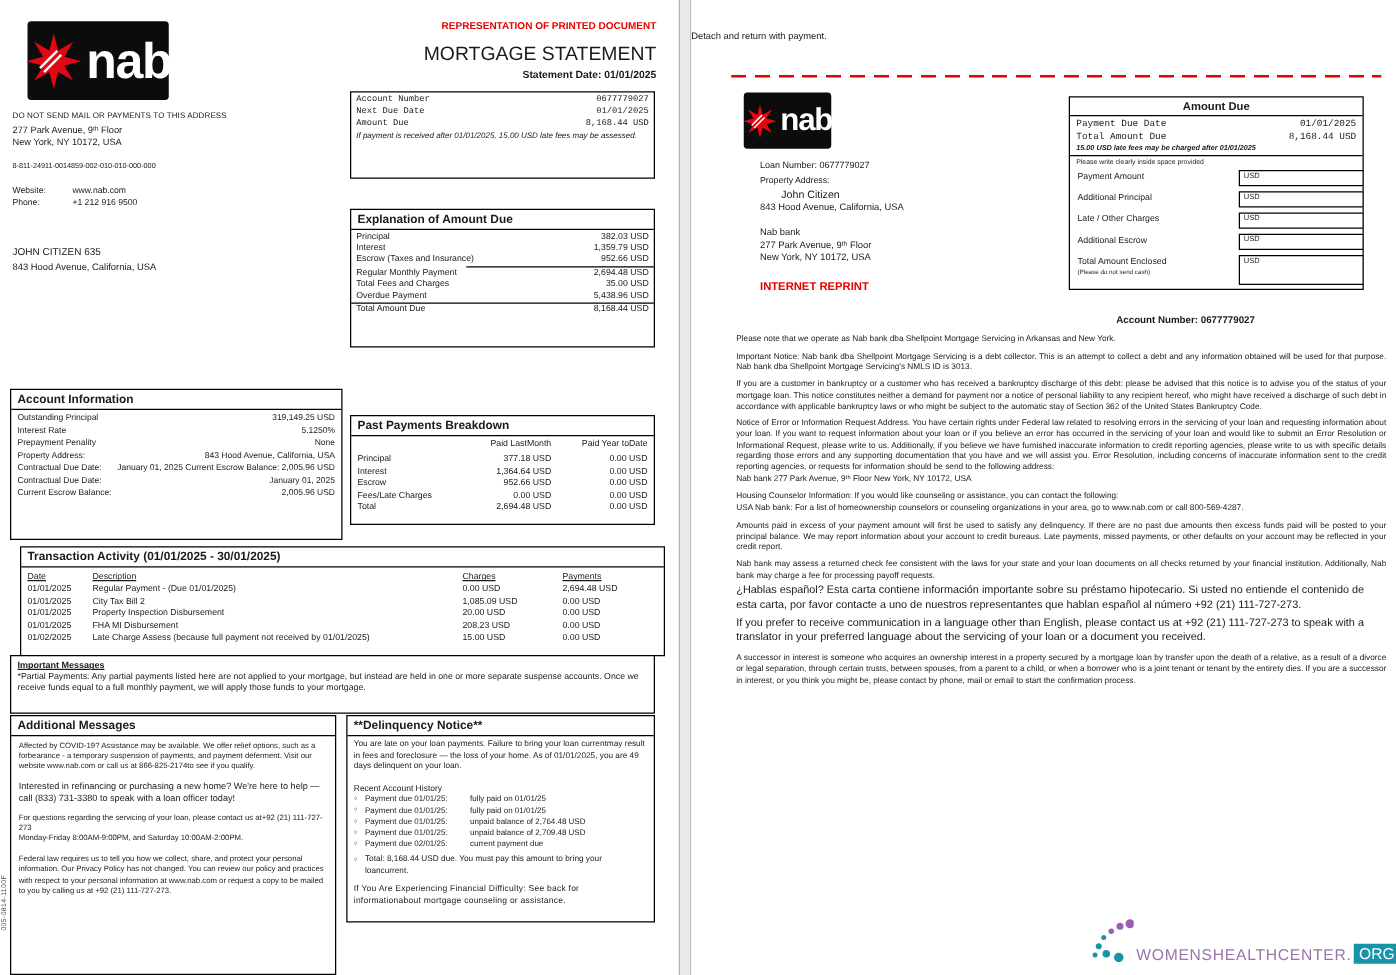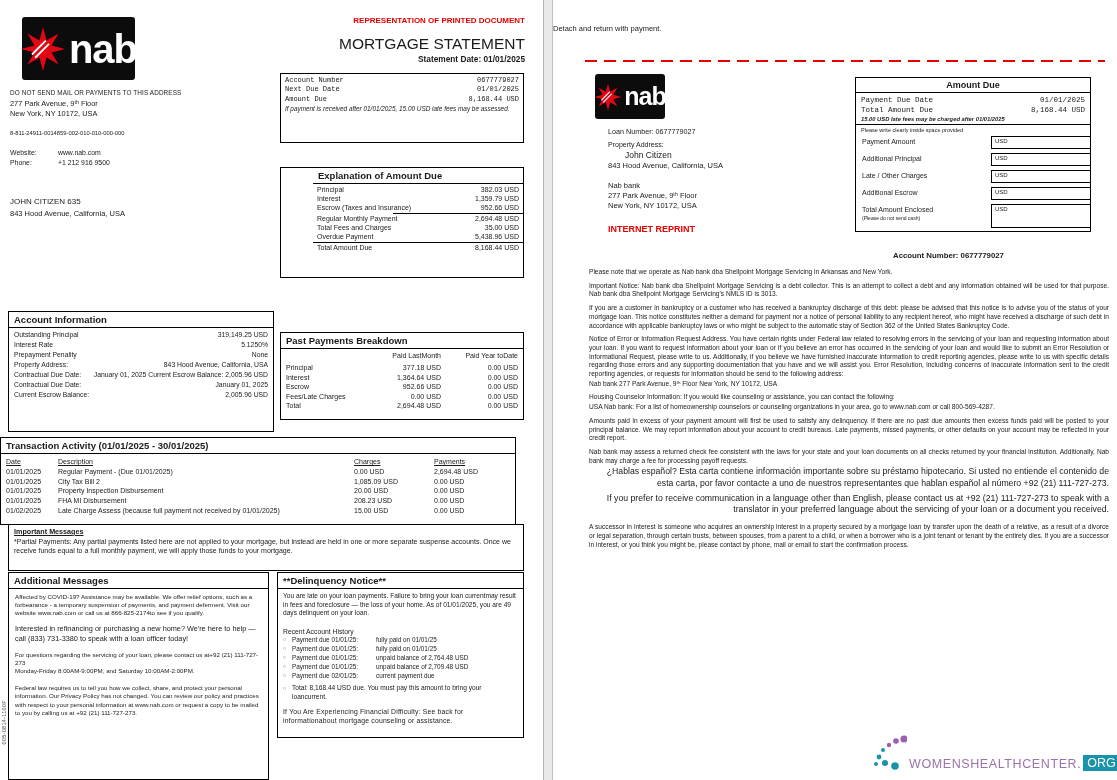--- a/index.html
+++ b/index.html
@@ -36,21 +36,21 @@
   .bullet-grid{display:grid;grid-template-columns:9px 84px 1fr;font-size:6.4px;line-height:9px;}
   .dot{font-size:5px;line-height:9px;}
   
   .dashline{position:absolute;height:2px;background:repeating-linear-gradient(90deg,#e60000 0 12px,transparent 12px 19px);}
   .fld{position:relative;height:16px;margin:1px 0;}
   .fld .flabel{position:absolute;left:6px;top:2px;font-size:7px;}
   .fld .fsub{position:absolute;left:6px;top:11px;font-size:5px;}
   .fld .fbox{position:absolute;right:-1px;top:0;width:100px;height:13px;border:1px solid #000;box-sizing:border-box;
     font-size:6px;padding:1px 3px;background:#fff;}
   .pn{font-size:6.6px;line-height:8.7px;text-align:justify;margin:0 0 5px 0;}
-  .pl{font-size:8.7px;line-height:11.2px;text-align:right;margin:0 0 4px 0;}
+  .pl{font-size:8.7px;line-height:11.2px;text-align:left;margin:0 0 4px 0;}
   .tight{margin-bottom:1px;}
   .whc-brand{color:#9a73ab;font-size:12.5px;letter-spacing:0.6px;}
   .whc-org{background:#1794aa;color:#fff;font-size:12.5px;padding:1px 4px;margin-left:2px;}
   .edgecode{writing-mode:vertical-rl;transform:rotate(180deg);font-size:5.5px;color:#444;letter-spacing:0.3px;}
 </style>
 </head>
 <body>
 
 <div class="page" id="page1">
 
@@ -95,21 +95,21 @@
       <span style="width:62px;">Next Due Date</span>
       <span class="val">01/01/2025</span>
     </div>
     <div class="r kv7">
       <span style="width:62px;">Amount Due</span>
       <span class="val">8,168.44  USD</span>
     </div>
     <div class="it" style="font-size:6.4px;line-height:8px;padding:1px 4px;">If payment is received after 01/01/2025, 15.00 USD late fees may be assessed.</div>
   </div>
 
-  <div class="box" style="left:280px;top:167px;width:244px;height:111px;padding-left:32px;">
+  <div class="box" style="left:280px;top:167px;width:244px;height:111px;">
     <div class="boxhead" style="font-size:9.5px;">Explanation of Amount Due</div>
     <div style="padding-top:1px;">
       <div class="exp-row">
           <span class="lbl">Principal</span>
           <span class="val">382.03 USD</span>
         </div>
       <div class="exp-row">
           <span class="lbl">Interest</span>
           <span class="val">1,359.79 USD</span>
         </div>
@@ -199,21 +199,21 @@
         <span class="c2">0.00 USD</span>
         <span class="c3">0.00 USD</span>
       </div>
     <div class="pp-grid">
         <span>Total</span>
         <span class="c2">2,694.48 USD</span>
         <span class="c3">0.00 USD</span>
       </div>
   </div>
 
-  <div class="box" style="left:0;top:437px;width:516px;height:88px;">
+  <div class="box" style="left:16px;top:437px;width:516px;height:88px;">
     <div class="boxhead" style="font-size:9.5px;">Transaction Activity (01/01/2025 - 30/01/2025)</div>
     <div class="tx-grid" style="padding-top:3px;">
       <span class="u">Date</span>
       <span class="u">Description</span>
       <span class="u">Charges</span>
       <span class="u">Payments</span>
     </div>
     <div class="tx-grid">
         <span>01/01/2025</span>
         <span>Regular Payment - (Due 01/01/2025)</span>

